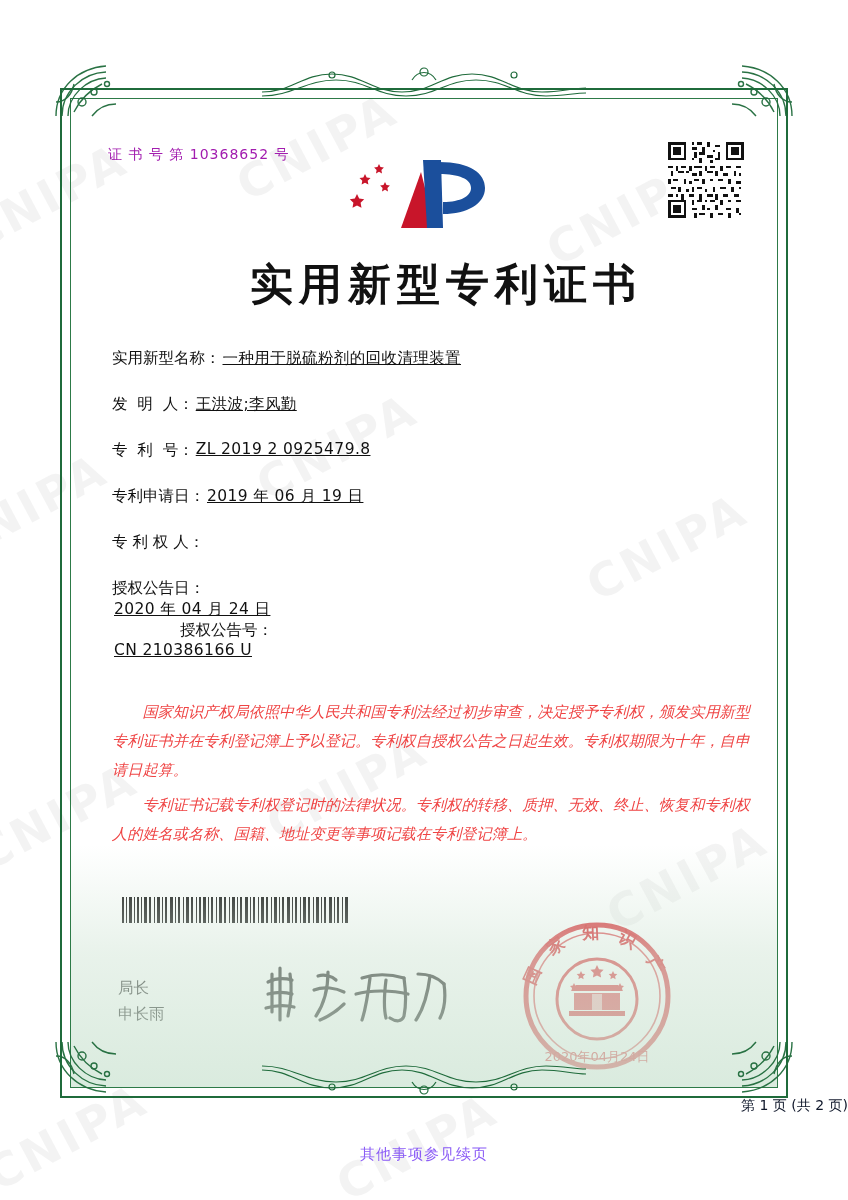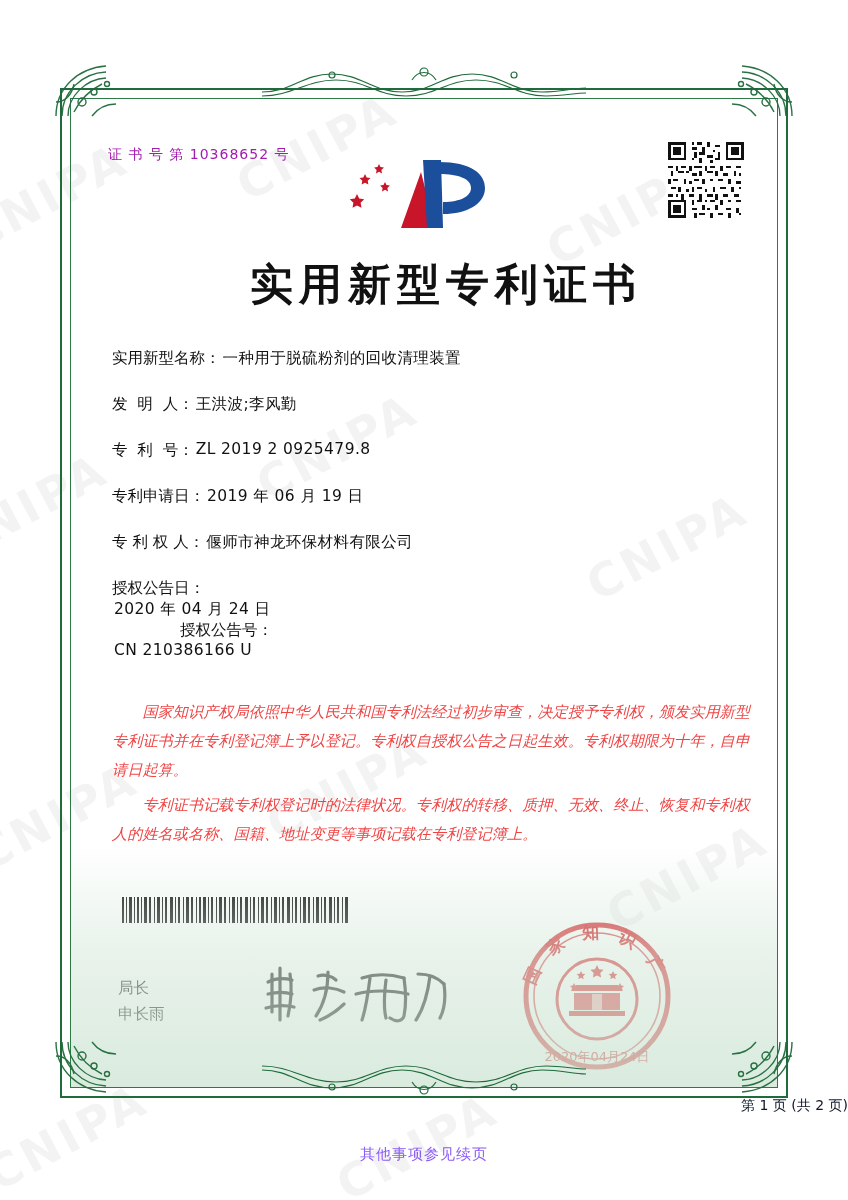--- a/index.html
+++ b/index.html
@@ -125,20 +125,21 @@
     align-items: flex-start;
     margin-bottom: 25px;
   }
   .field-label {
     white-space: pre;
     flex: 0 0 auto;
   }
   .field-value {
     margin-left: 2px;
     letter-spacing: .4px;
+    text-decoration: underline;
   }
   .field-row.two-col { justify-content: flex-start; flex-direction: column; }
   .sec-label { margin-left: 68px; white-space: pre; }
 
   
   .paras {
     position: absolute;
     left: 112px; top: 698px;
     width: 638px;
     font-size: 15.2px;
@@ -418,21 +419,20 @@
     <div class="field-row">
       <span class="field-label">专  利  号：</span>
       <span class="field-value">ZL 2019 2 0925479.8</span>
     </div>
     <div class="field-row">
       <span class="field-label">专利申请日：</span>
       <span class="field-value">2019 年 06 月 19 日</span>
     </div>
     <div class="field-row">
       <span class="field-label">专 利 权 人：</span>
-      <span class="field-value">偃师市神龙环保材料有限公司</span>
     </div>
     <div class="field-row two-col">
       <span class="field-label">授权公告日：</span>
       <span class="field-value">2020 年 04 月 24 日</span>
       <span class="sec-label">授权公告号：</span>
       <span class="field-value">CN 210386166 U</span>
     </div>
   </div>
 
   <div class="paras">

